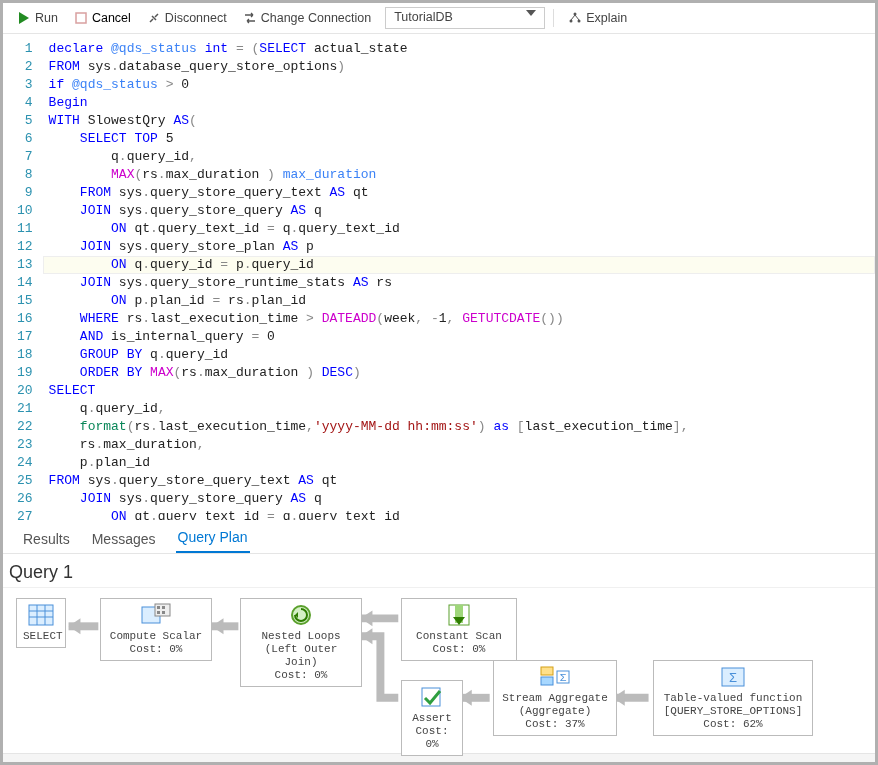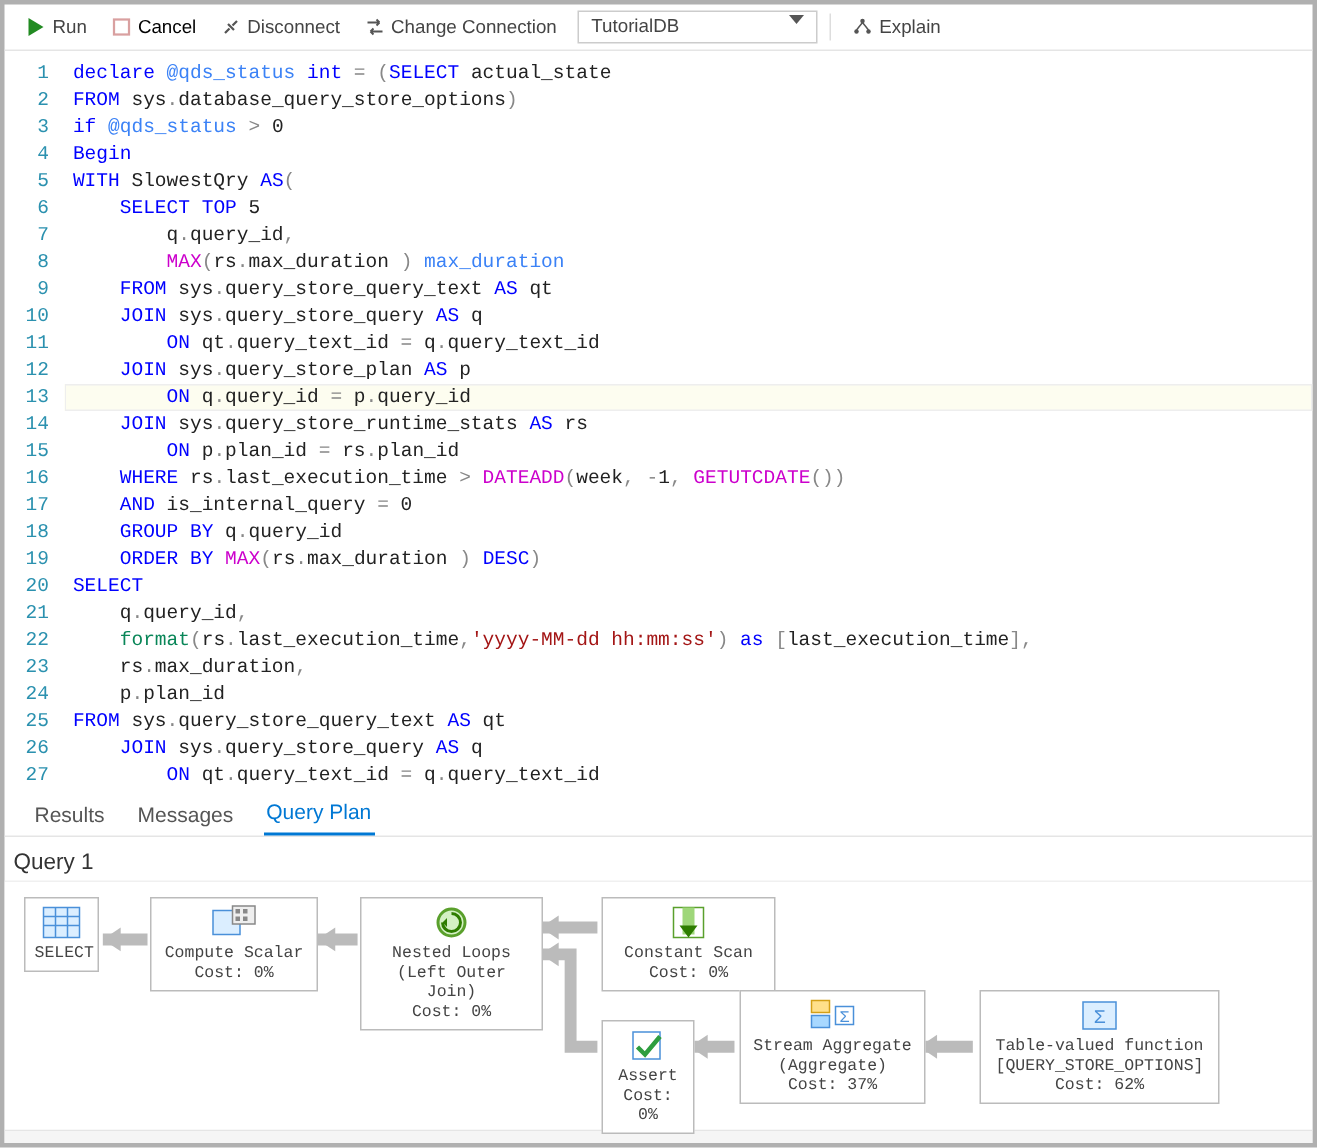--- a/index.html
+++ b/index.html
@@ -99,21 +99,21 @@
   }
   .tab { padding: 6px 2px; cursor: pointer; }
   .tab.active {
     color: #0078d4;
     border-bottom: 2px solid #0078d4;
     font-weight: 500;
   }
   
   .query-header {
     padding: 8px 6px 4px 6px;
-    font-size: 15px;
+    font-size: 18px;
     color: #333;
     border-bottom: 1px solid #f0f0f0;
   }
   .plan-area {
     flex: 0 0 auto;
     position: relative;
     height: 165px;
     background: #fff;
   }
   .plan-canvas {

